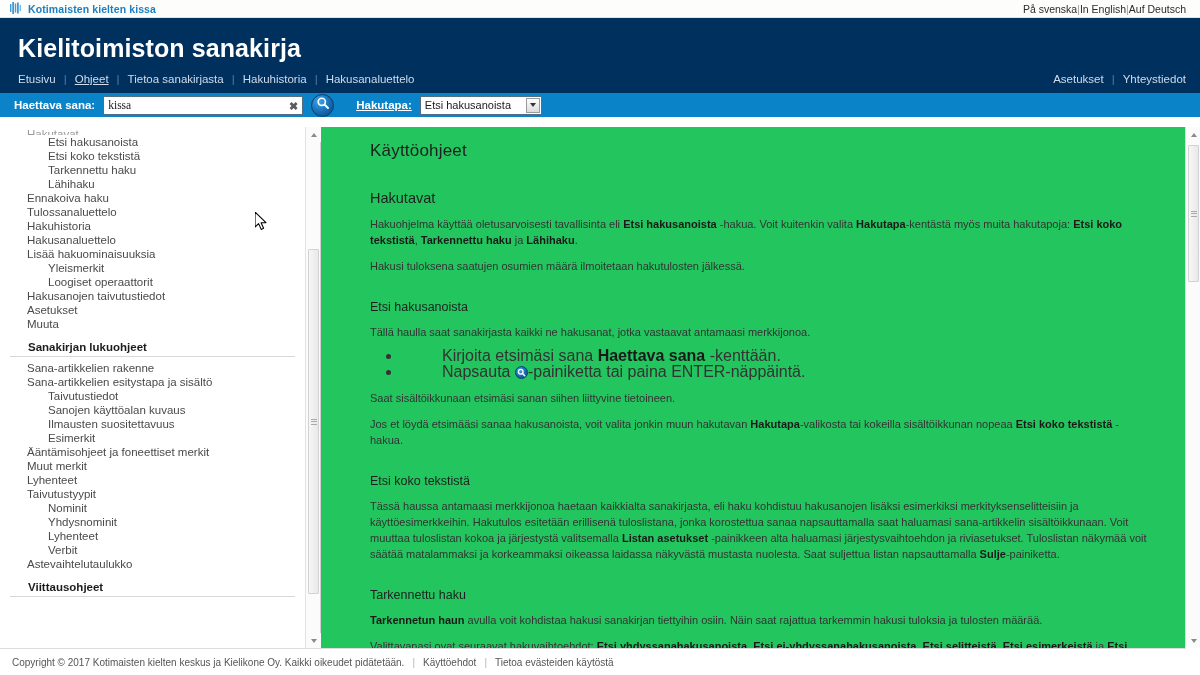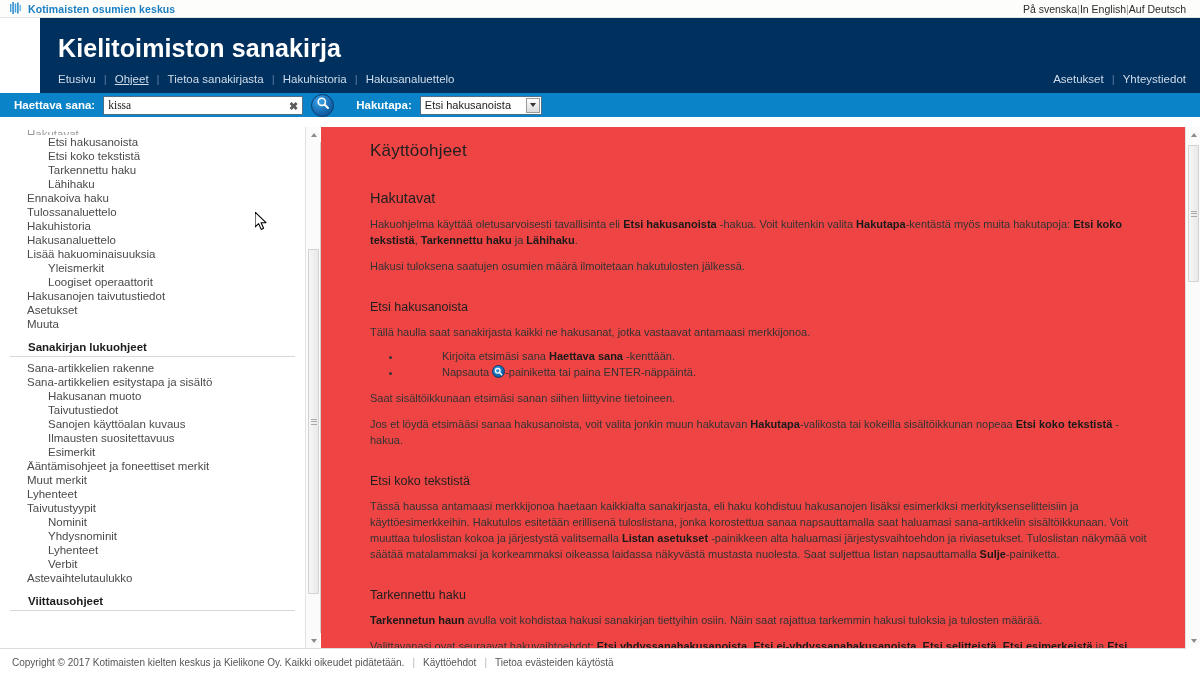--- a/index.html
+++ b/index.html
@@ -25,21 +25,20 @@
     color:#1a7ec2; font-size:10.5px; font-weight:bold; letter-spacing:.1px;
   }
   .langlinks { display:flex; align-items:center; font-size:10.5px; color:#2b2b2b; }
   .langlinks .sep { color:#9a9a9a; }
   .langlinks a { color:#2b2b2b; text-decoration:none; }
 
   
   .header {
     height: 75px; background:#00305e; position:relative;
     background: linear-gradient(180deg,#00305e 0%, #00305e 100%);
-    margin-left: 40px;
   }
   .header h1 {
     margin:0; position:absolute; left:18px; top:16px;
     color:#ffffff; font-size:25px; font-weight:bold; letter-spacing:.1px;
   }
   .navrow {
     position:absolute; left:18px; top:55px;
     display:flex; align-items:center; gap:8px;
     font-size:11.5px; color:#cfdceb;
   }
@@ -153,41 +152,41 @@
   }
   .vscroll .thumb .grip {
     position:absolute; left:2px; top:50%; transform:translateY(-50%);
     width:6px; height:7px;
     background: repeating-linear-gradient(180deg,#a9a9a9 0 1px, transparent 1px 2.5px);
   }
 
   
   .content {
     flex:1; position:relative; overflow:hidden;
-    padding: 14px 34px 0 49px; background:#ef4444;
+    padding: 14px 34px 0 49px; background:#22c55e;
   }
   .content h2 {
     margin:0 0 0 0; font-size:17px; font-weight:normal; color:#1f1f1f;
     letter-spacing:.2px;
   }
   .content h3 {
     margin:29px 0 0 0; font-size:14.5px; font-weight:normal; color:#1f1f1f;
   }
   .content h4 {
     margin:26px 0 0 0; font-size:12.5px; font-weight:normal; color:#1f1f1f;
   }
   .content p {
     margin:10px 0 0 0; font-size:11px; line-height:16px; color:#333333;
   }
   .content p b, .content li b { font-weight:bold; color:#1a1a1a; }
   .content ul {
     margin:8px 0 0 0; padding-left:32px; list-style:disc;
   }
   .content li {
-    font-size:11px; line-height:16px; color:#333333; margin:0;padding-left:40px;
+    font-size:16px; line-height:16px; color:#333333; margin:0;padding-left:40px;
   }
   .inlinemag {
     display:inline-block; width:13px; height:13px; border-radius:50%;
     vertical-align:-2px;
     background: radial-gradient(circle at 35% 30%, #3ba5e8 0%, #1566ad 60%, #0b4a86 100%);
     border:1px solid #0a3d6e; position:relative;
   }
   .inlinemag svg { position:absolute; left:1px; top:1px; }
 
   
@@ -212,21 +211,21 @@
     <div class="brandmark">
       <span class="wave">
         <svg width="14" height="12" viewBox="0 0 14 12">
           <rect x="0" y="2" width="1.4" height="8" fill="#3b9ddd"></rect>
           <rect x="2.4" y="0" width="1.4" height="12" fill="#1a7ec2"></rect>
           <rect x="4.8" y="1.5" width="1.4" height="9" fill="#3b9ddd"></rect>
           <rect x="7.2" y="0.5" width="1.4" height="11" fill="#1a7ec2"></rect>
           <rect x="9.6" y="3" width="1.4" height="6" fill="#6bb9e8"></rect>
         </svg>
       </span>
-      <span class="brandname">Kotimaisten osumien keskus</span>
+      <span class="brandname">Kotimaisten kielten kissa</span>
     </div>
     <div class="langlinks">
       <a>På svenska</a>
       <span class="sep">|</span>
       <a>In English</a>
       <span class="sep">|</span>
       <a>Auf Deutsch</a>
     </div>
   </div>
 
@@ -259,21 +258,21 @@
       <span class="clearx">✖</span>
     </div>
     <div class="magbtn">
       <span>
         <svg width="14" height="14" viewBox="0 0 14 14">
           <circle cx="5.8" cy="5.8" r="3.6" fill="none" stroke="#ffffff" stroke-width="1.6"></circle>
           <line x1="8.6" y1="8.6" x2="12" y2="12" stroke="#ffffff" stroke-width="2" stroke-linecap="round"></line>
         </svg>
       </span>
     </div>
-    <span class="lbl" style="margin-left:14px;">Hakutapa:</span>
+    <span class="lbl" style="margin-left:14px;text-decoration:underline;">Hakutapa:</span>
     <div class="selwrap">
       <span class="selval">Etsi hakusanoista</span>
       <span class="selarrow">
           <i></i>
         </span>
     </div>
   </div>
 
   <div class="body">
 
@@ -292,21 +291,20 @@
       <div class="sideitem lvl2">Yleismerkit</div>
       <div class="sideitem lvl2">Loogiset operaattorit</div>
       <div class="sideitem">Hakusanojen taivutustiedot</div>
       <div class="sideitem">Asetukset</div>
       <div class="sideitem">Muuta</div>
 
       <div class="sidehead">Sanakirjan lukuohjeet</div>
 
       <div class="sideitem">Sana-artikkelien rakenne</div>
       <div class="sideitem">Sana-artikkelien esitystapa ja sisältö</div>
-      <div class="sideitem lvl2">Hakusanan muoto</div>
       <div class="sideitem lvl2">Taivutustiedot</div>
       <div class="sideitem lvl2">Sanojen käyttöalan kuvaus</div>
       <div class="sideitem lvl2">Ilmausten suositettavuus</div>
       <div class="sideitem lvl2">Esimerkit</div>
       <div class="sideitem">Ääntämisohjeet ja foneettiset merkit</div>
       <div class="sideitem">Muut merkit</div>
       <div class="sideitem">Lyhenteet</div>
       <div class="sideitem">Taivutustyypit</div>
       <div class="sideitem lvl2">Nominit</div>
       <div class="sideitem lvl2">Yhdysnominit</div>

